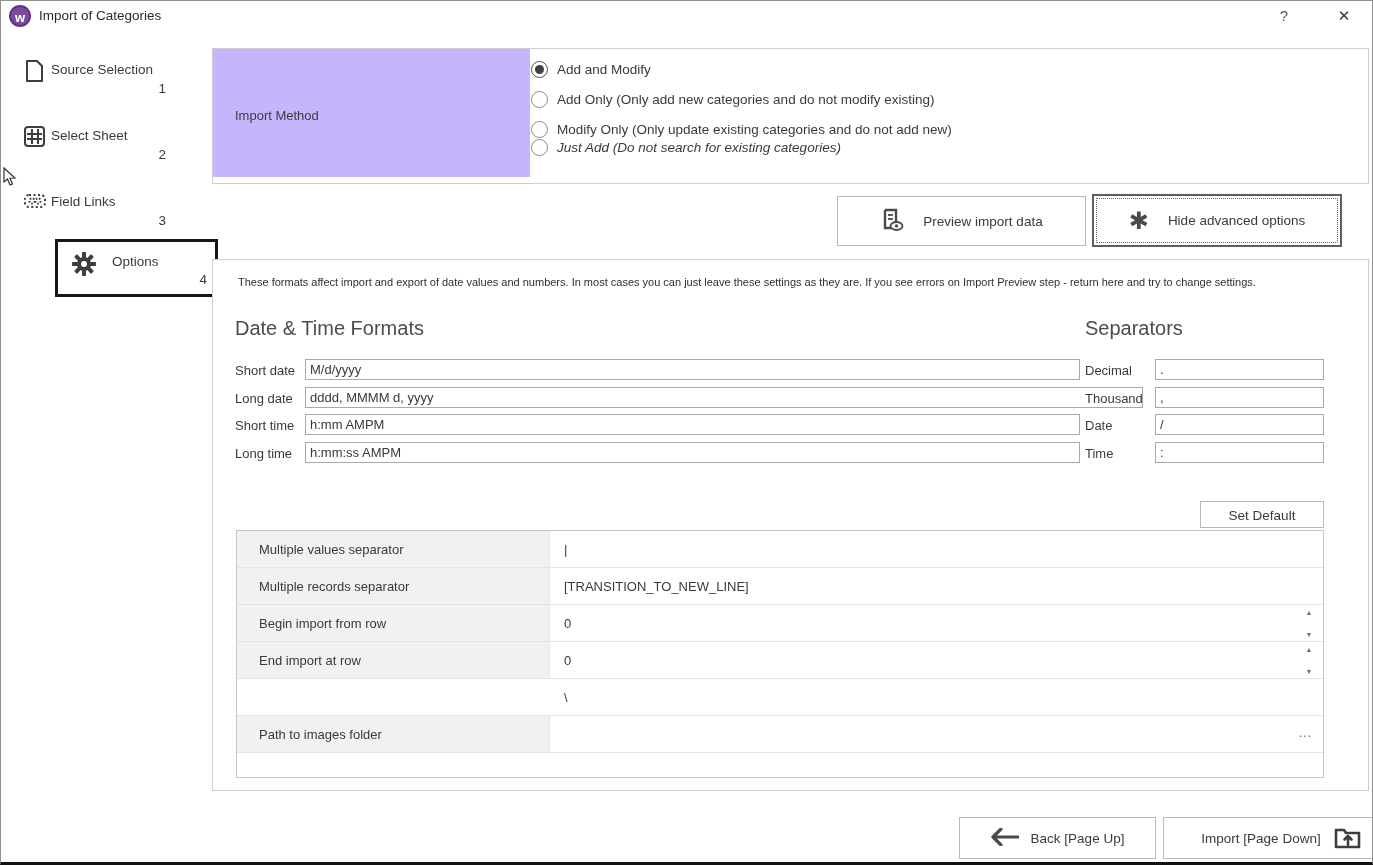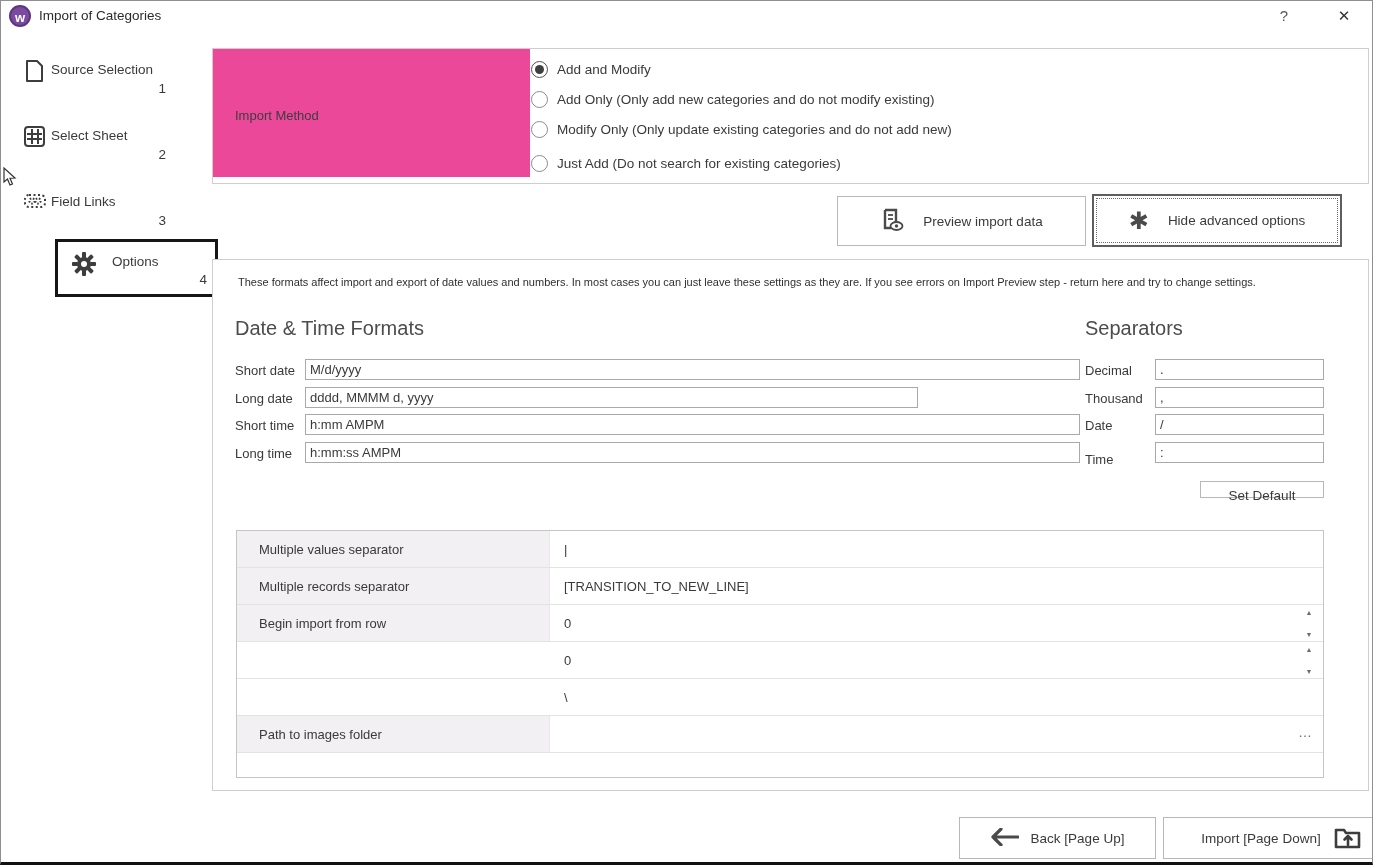--- a/index.html
+++ b/index.html
@@ -24,21 +24,21 @@
   .side-icon { position:absolute; left:12px; top:6px; width:24px; height:24px; color:#3d3d3d; }
   .side-label { position:absolute; left:40px; top:9px; font-size:13.5px; color:#3a3a3a; white-space:nowrap; }
   .side-num { position:absolute; right:8px; top:28px; font-size:13.5px; color:#3a3a3a; }
   .side-item.selected { border:3px solid #161616;margin-left:44px; }
   .side-item.selected .side-icon { left:13px; top:9px; }
   .side-item.selected .side-label { left:54px; top:12px; }
   .side-item.selected .side-num { top:30px; }
   
   .im-panel { position:absolute; left:211px; top:47px; width:1157px; height:136px;
     border:1px solid #cfcdcf; background:#fff; }
-  .im-left { position:absolute; left:0; top:0; width:317px; height:128px; background:#ec4899; }
+  .im-left { position:absolute; left:0; top:0; width:317px; height:128px; background:#c4b5fd; }
   .im-label { position:absolute; left:22px; top:59px; color:#3d3d3d; }
   .radio-row { position:absolute; left:318px; height:20px; display:flex; align-items:center; }
   .radio { width:17px; height:17px; border:1px solid #8c8a8c; border-radius:50%; background:#fff;
     margin-right:9px; position:relative; flex:none; }
   .radio.checked { border-color:#4f4f4f; }
   .radio.checked::after { content:""; position:absolute; left:3px; top:3px; width:9px; height:9px;
     border-radius:50%; background:#3f3f3f; }
   .radio-label { font-size:13.5px; color:#3a3a3a; white-space:nowrap; }
   
   .act-btn { position:absolute; background:#fff; border:1px solid #b9b7b9; display:flex;
@@ -49,21 +49,21 @@
   .asterisk { font-size:24px; font-weight:bold; color:#4a4a4a; line-height:20px; }
   
   .adv-panel { position:absolute; left:211px; top:258px; width:1157px; height:532px;
     border:1px solid #cfcdcf; background:#fff; }
   .adv-desc { position:absolute; left:25px; top:14px; width:1115px; line-height:16px;
     font-size:11px; color:#2f2f2f; }
   .section-h { position:absolute; font-size:20px; color:#4c4c4c; font-weight:400; }
   .fld-label { position:absolute; font-size:13px; color:#3a3a3a; white-space:nowrap; }
   .textbox { position:absolute; height:21px; border:1px solid #aaa8aa; background:#fff;
     font-size:13px; color:#3a3a3a; line-height:19px; padding-left:4px; white-space:nowrap; overflow:hidden; }
-  .setdef-btn { position:absolute; left:987px; top:221px; width:124px; height:17px; background:#fff;
+  .setdef-btn { position:absolute; left:987px; top:241px; width:124px; height:27px; background:#fff;
     border:1px solid #b9b7b9; text-align:center; line-height:27px; font-size:13.5px; color:#3a3a3a; }
   
   .tbl { position:absolute; left:23px; top:270px; width:1088px; height:248px;
     border:1px solid #c6c4c6; background:#fff; }
   .tbl-row { position:relative; width:100%; height:37px; border-bottom:1px solid #e4e2e4; }
   .tbl-cell-l { position:absolute; left:0; top:0; width:313px; height:100%; background:#f2f0f2;
     border-right:1px solid #e9e7e9; display:flex; align-items:center; padding-left:22px;
     color:#3a3a3a; }
   .tbl-cell-r { position:absolute; left:314px; top:0; right:0; height:100%; display:flex;
     align-items:center; padding-left:13px; color:#3a3a3a; }
@@ -161,21 +161,21 @@
     <span class="radio-label">Add and Modify</span>
   </div>
   <div class="radio-row" style="top:40px;">
     <span class="radio"></span>
     <span class="radio-label">Add Only (Only add new categories and do not modify existing)</span>
   </div>
   <div class="radio-row" style="top:70px;">
     <span class="radio"></span>
     <span class="radio-label">Modify Only (Only update existing categories and do not add new)</span>
   </div>
-  <div class="radio-row" style="top:104px;">
+  <div class="radio-row" style="top:88px;font-style:italic;">
     <span class="radio"></span>
     <span class="radio-label">Just Add (Do not search for existing categories)</span>
   </div>
 </div>
 
 <div class="act-btn" style="left:836px; top:195px; width:249px; height:50px;">
   <span>
     <svg width="24" height="24" viewBox="0 0 24 24">
       <path d="M5 2 h11 v13" fill="none" stroke="#4a4a4a" stroke-width="2.4"></path>
       <path d="M5 2 v18 h6" fill="none" stroke="#4a4a4a" stroke-width="2.4"></path>
@@ -196,33 +196,33 @@
 
 <div class="adv-panel">
   <div class="adv-desc">These formats affect import and export of date values and numbers. In most cases you can just leave these settings as they are. If you see errors on Import Preview step - return here and try to change settings.</div>
 
   <div class="section-h" style="left:22px; top:57px;">Date &amp; Time Formats</div>
   <div class="section-h" style="left:872px; top:57px;">Separators</div>
 
   <div class="fld-label" style="left:22px; top:103px;">Short date</div>
   <div class="textbox" style="left:92px; top:99px; width:775px;">M/d/yyyy</div>
   <div class="fld-label" style="left:22px; top:131px;">Long date</div>
-  <div class="textbox" style="left:92px; top:127px; width:613px;">dddd, MMMM d, yyyy</div>
+  <div class="textbox" style="left:92px; top:127px; width:838px;">dddd, MMMM d, yyyy</div>
   <div class="fld-label" style="left:22px; top:158px;">Short time</div>
   <div class="textbox" style="left:92px; top:154px; width:775px;">h:mm AMPM</div>
   <div class="fld-label" style="left:22px; top:186px;">Long time</div>
   <div class="textbox" style="left:92px; top:182px; width:775px;">h:mm:ss AMPM</div>
 
   <div class="fld-label" style="left:872px; top:103px;">Decimal</div>
   <div class="textbox" style="left:942px; top:99px; width:169px;">.</div>
   <div class="fld-label" style="left:872px; top:131px;">Thousand</div>
   <div class="textbox" style="left:942px; top:127px; width:169px;">,</div>
   <div class="fld-label" style="left:872px; top:158px;">Date</div>
   <div class="textbox" style="left:942px; top:154px; width:169px;">/</div>
-  <div class="fld-label" style="left:872px; top:192px;">Time</div>
+  <div class="fld-label" style="left:872px; top:186px;">Time</div>
   <div class="textbox" style="left:942px; top:182px; width:169px;">:</div>
 
   <div class="setdef-btn">Set Default</div>
 
   <div class="tbl">
     <div class="tbl-row">
       <div class="tbl-cell-l">Multiple values separator</div>
       <div class="tbl-cell-r">|</div>
     </div>
     <div class="tbl-row">
@@ -231,20 +231,21 @@
     </div>
     <div class="tbl-row">
       <div class="tbl-cell-l">Begin import from row</div>
       <div class="tbl-cell-r">0</div>
       <div class="spinner">
           <span>▲</span>
           <span>▼</span>
         </div>
     </div>
     <div class="tbl-row">
+      <div class="tbl-cell-l">End import at row</div>
       <div class="tbl-cell-r">0</div>
       <div class="spinner">
           <span>▲</span>
           <span>▼</span>
         </div>
     </div>
     <div class="tbl-row">
       <div class="tbl-cell-r">\</div>
     </div>
     <div class="tbl-row">

